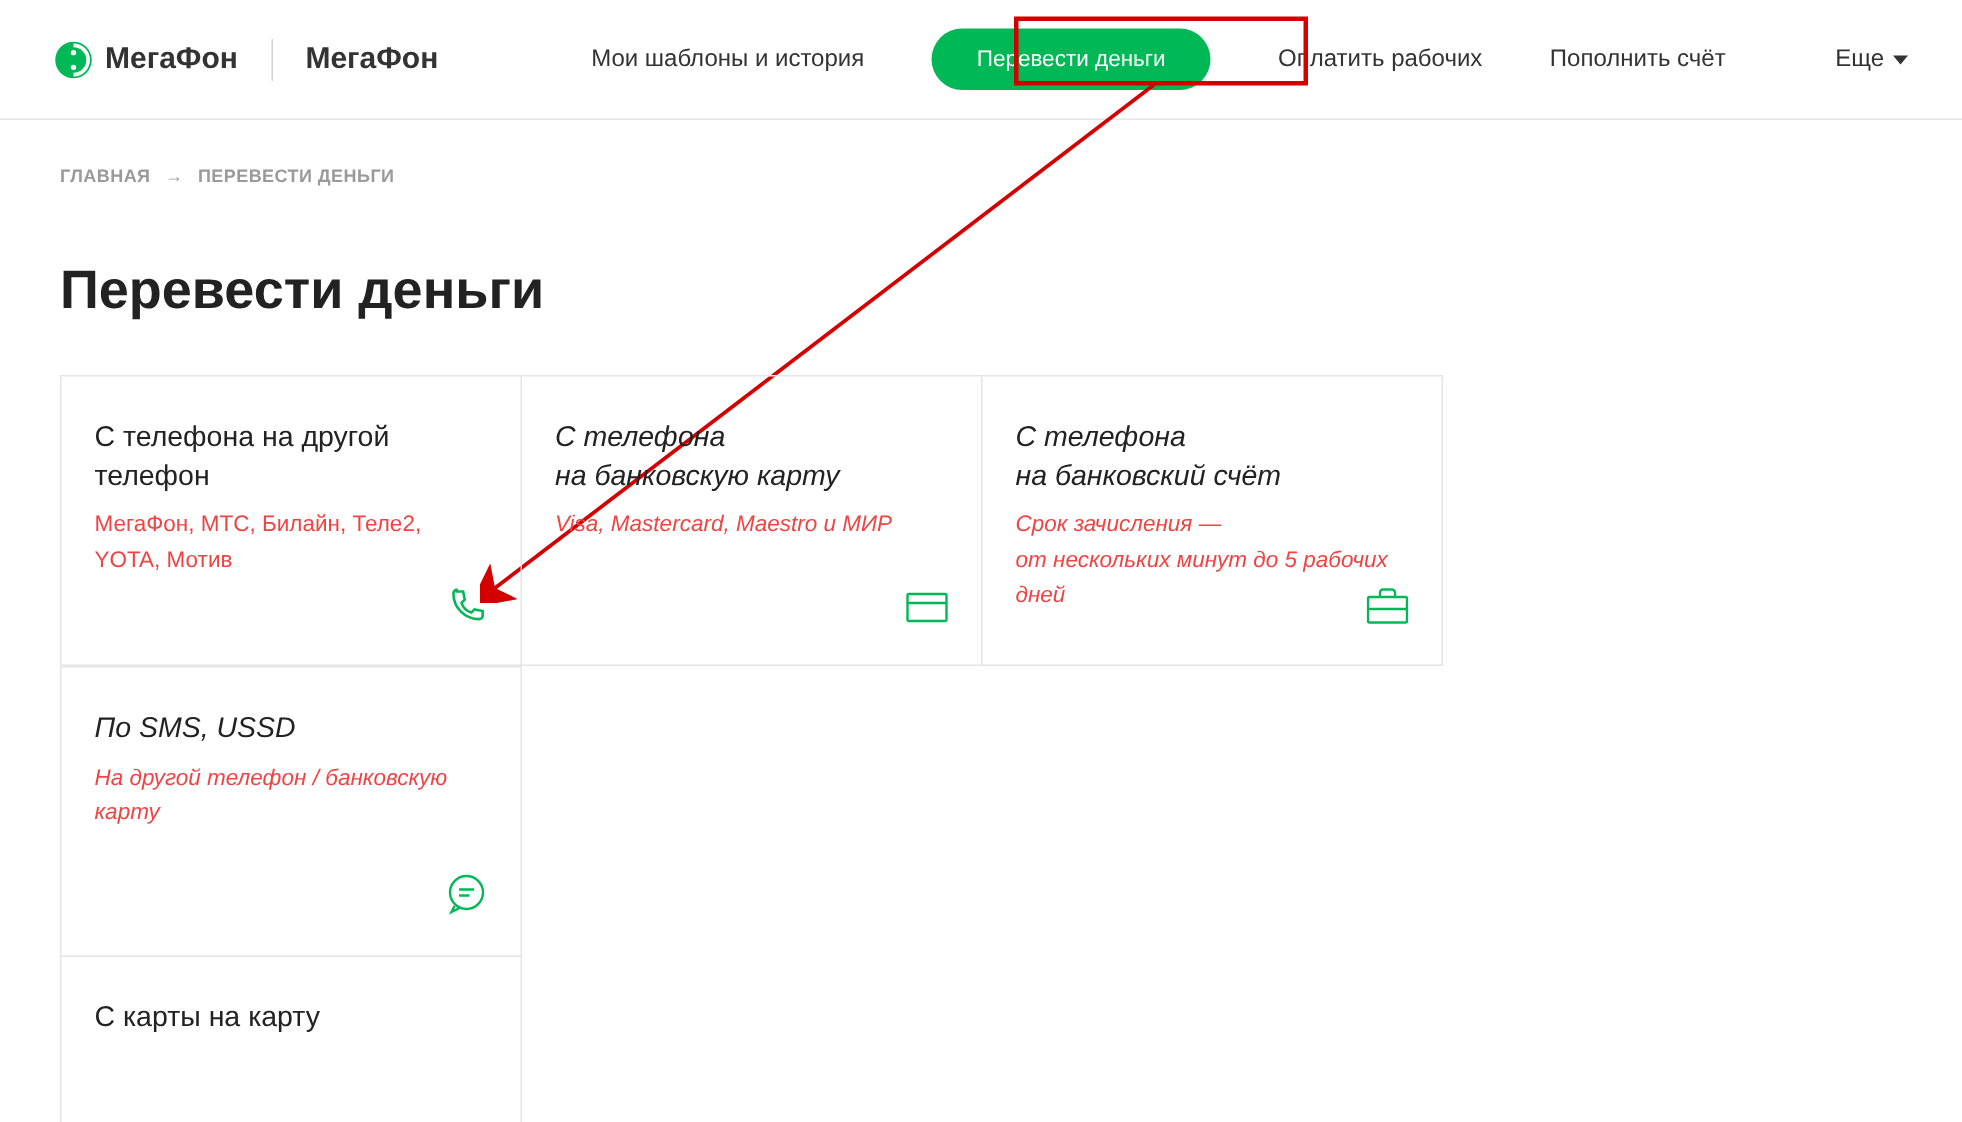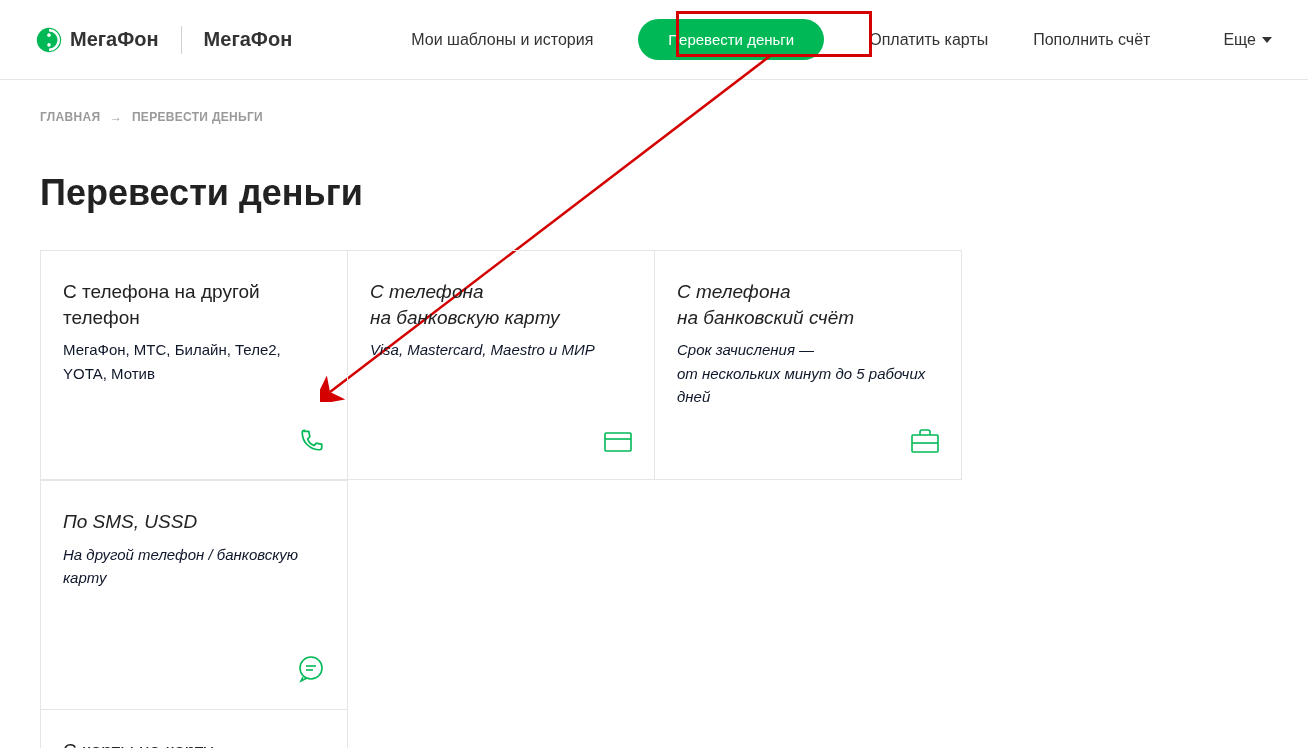--- a/index.html
+++ b/index.html
@@ -108,39 +108,39 @@
     color: #222;
     margin-bottom: 36px;
   }
   .cards {
     display: flex;
     flex-wrap: wrap;
     border-left: 1px solid #e5e5e5;
   }
   .card {
     width: 307px;
-    height: 230px;
+    height: 194px;
     border-right: 1px solid #e5e5e5;
     border-top: 1px solid #e5e5e5;
     border-bottom: 1px solid #e5e5e5;
     padding: 28px 22px 20px;
     position: relative;
     cursor: pointer;
   }
   .card + .card { border-left: none; font-style: italic; }
   .card h3 {
     font-size: 19px;
     font-weight: 500;
     color: #222;
     line-height: 1.35;
     margin-bottom: 8px;
   }
   .card p {
     font-size: 15px;
-    color: #0f172a;
+    color: #ef4444;
     line-height: 1.55;
   }
   .card .ico {
     position: absolute;
     bottom: 22px;
     right: 22px;
     color: #00b956;
   }
   .row2 .card {
     border-top: none;
@@ -158,21 +158,21 @@
       <circle cx="16" cy="22" r="2.2" fill="#fff"></circle>
     </svg>
     <span class="logo-text">МегаФон</span>
   </div>
   <div class="divider"></div>
   <div class="section-label">МегаФон</div>
 
   <nav class="nav">
     <a>Мои шаблоны и история</a>
     <a class="btn">Перевести деньги</a>
-    <a>Оплатить карты</a>
+    <a>Оплатить рабочих</a>
     <a>Пополнить счёт</a>
     <a class="more">
       <span>Еще</span>
       <span class="caret-down"></span>
     </a>
   </nav>
 </div>
 
 <div class="highlight-box"></div>
 <svg class="arrow-svg" viewBox="0 0 460 350">

